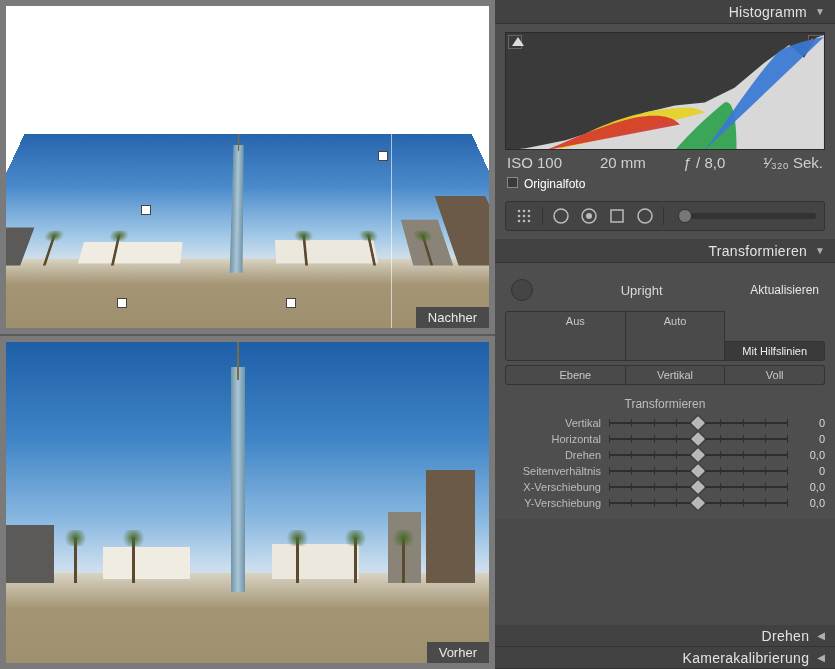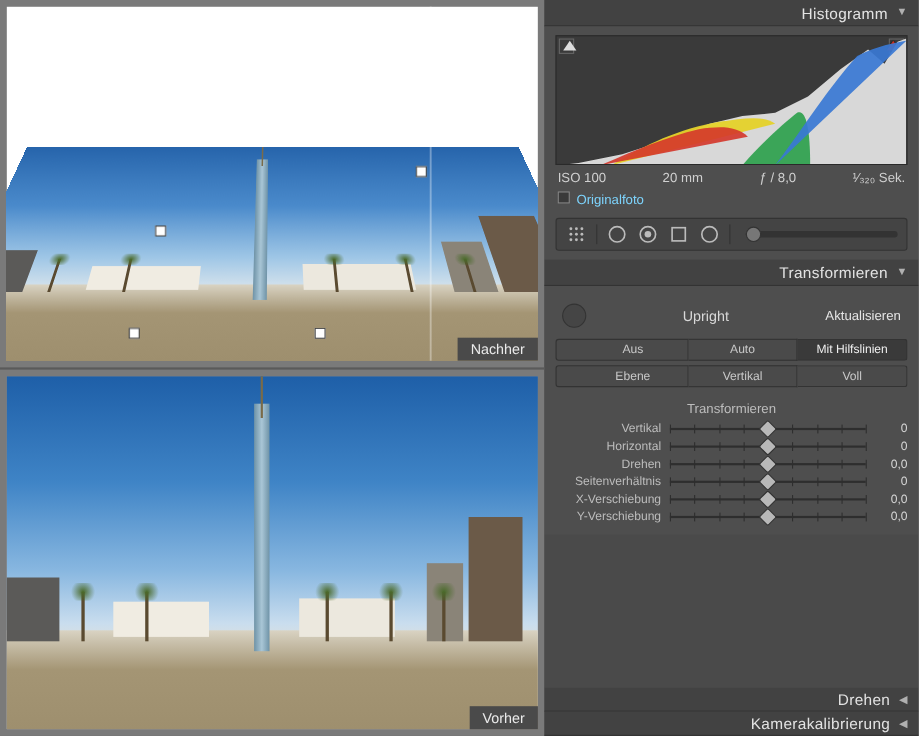--- a/index.html
+++ b/index.html
@@ -45,38 +45,38 @@
   .panel-body { background:#4e4e4e; padding:8px 10px; }
 
   
   .histo-box{ background:#3a3a3a; border:1px solid #2a2a2a; height:118px; position:relative; overflow:hidden;}
   .histo-tri{position:absolute; top:4px; width:0;height:0;border-left:6px solid transparent;border-right:6px solid transparent;}
   .histo-tri.left{left:6px; border-bottom:9px solid #ddd;}
   .histo-tri.right{right:6px; border-bottom:9px solid #cc3020; filter: drop-shadow(0 0 1px #000);}
   .histo-tri-box{position:absolute; top:2px; width:14px; height:14px; border:1px solid #666;}
   .histo-tri-box.left{left:2px;} .histo-tri-box.right{right:2px;}
   .histo-svg{position:absolute; inset:0;}
-  .histo-meta{display:flex; justify-content:space-between; padding:4px 2px; color:#d0d0d0; font-size:12px;}
-  .orig-row{display:flex; gap:6px; padding:2px 2px 4px; color:#7dd3fc;}
+  .histo-meta{display:flex; justify-content:space-between; padding:4px 2px; color:#d0d0d0; font-size:15px;}
+  .orig-row{display:flex; gap:6px; padding:2px 2px 4px; color:#ffffff;}
   .chk{width:11px;height:11px;border:1px solid #888; background:#3a3a3a; display:inline-block;}
   .toolrow{display:flex; align-items:center; gap:8px; background:#444; border:1px solid #333; border-radius:3px; padding:4px 8px; margin-top:6px;}
   .tool-ic{width:20px;height:20px;display:flex;align-items:center;justify-content:center;color:#bbb;}
   .tool-sep{width:1px;height:18px;background:#333;}
   .tool-slider{flex:1;height:6px;background:#333;border-radius:3px;position:relative;margin-left:6px;}
   .tool-slider .knob{position:absolute;left:0;top:-4px;width:14px;height:14px;border-radius:50%;background:#777;border:1px solid #333;}
 
   
   .upright-row{display:flex; align-items:center; justify-content:space-between; padding:8px 6px 10px;}
   .upright-circle{width:22px;height:22px;border-radius:50%;background:#454545;border:1px solid #333;}
   .upright-title{color:#d8d8d8; font-size:13px;}
   .upright-refresh{color:#e5e5e5; font-size:12px; cursor:pointer;}
   .btn-row{display:flex; gap:0; margin-bottom:4px;}
   .seg-btn{flex:1; text-align:center; padding:3px 0; background:#4a4a4a; border:1px solid #333; color:#c8c8c8; font-size:11px; cursor:pointer;}
   .seg-btn + .seg-btn{border-left:none;}
-  .seg-btn.active{background:#3a3a3a; color:#eee;}
+  .seg-btn.active{background:#3a3a3a; color:#eee;margin-top:30px;}
   .seg-btn:first-child{border-top-left-radius:3px;border-bottom-left-radius:3px;padding-left:20px;}
   .seg-btn:last-child{border-top-right-radius:3px;border-bottom-right-radius:3px;}
 
   .sub-title{text-align:center; color:#bdbdbd; font-size:12px; padding:8px 0 4px;}
   .slider-row{display:flex; align-items:center; gap:8px; padding:2px 0;}
   .slider-label{width:96px; text-align:right; color:#bcbcbc; font-size:11px;}
   .slider-track{flex:1; height:10px; position:relative;}
   .slider-track .bar{position:absolute; top:4px; left:0; right:0; height:2px; background:#2e2e2e;}
   .slider-track .tick{position:absolute; top:1px; width:1px; height:8px; background:#2e2e2e;}
   .slider-track .thumb{position:absolute; top:-1px; width:12px; height:12px; background:#b8b8b8; border-radius:2px; transform:translateX(-50%) rotate(45deg); border:1px solid #333;}

